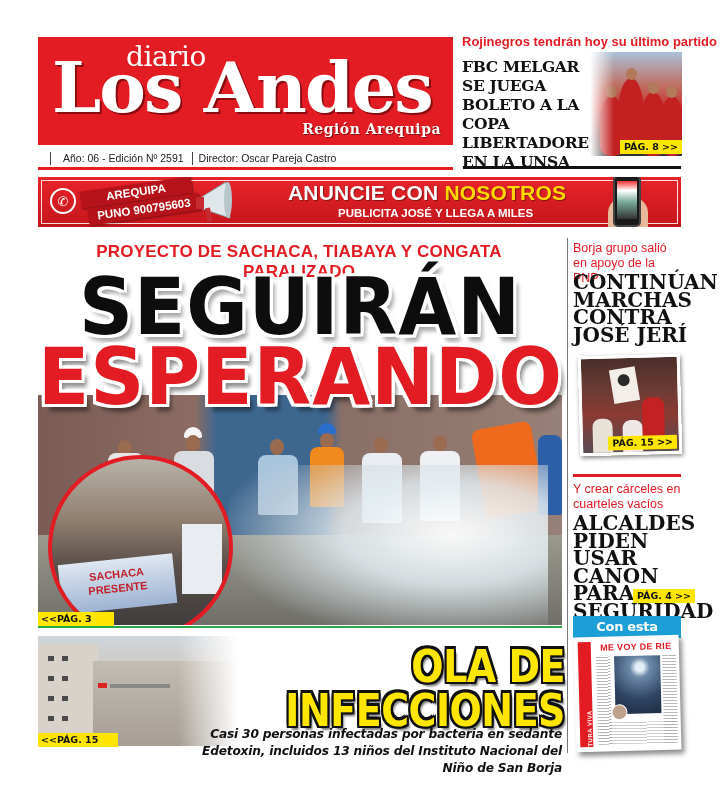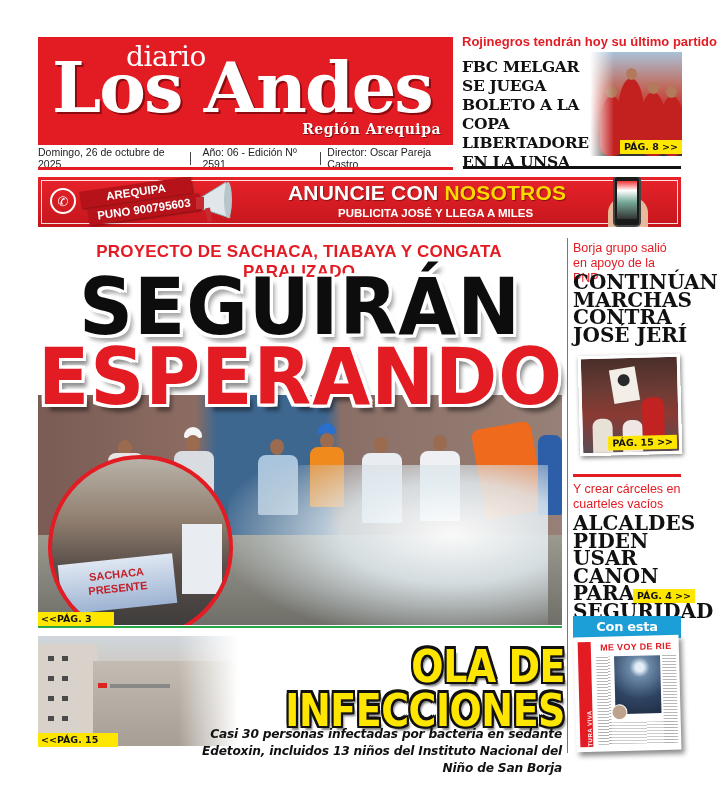--- a/index.html
+++ b/index.html
@@ -231,21 +231,20 @@
 </style>
 </head>
 <body>
 
 <div class="abs masthead">
   <span class="diario">diario</span>
   <span class="logo">Los Andes</span>
   <span class="region">Región Arequipa</span>
 </div>
 <div class="abs infobar">
-  <span>Domingo, 26 de octubre de 2025</span>
   <span class="sep"></span>
   <span>Año: 06 - Edición Nº 2591</span>
   <span class="sep2"></span>
   <span>Director: Oscar Pareja Castro</span>
 </div>
 <div class="abs red-rule"></div>
 
 <div class="abs sport-kicker">Rojinegros tendrán hoy su último partido</div>
 <div class="abs sport-title">FBC MELGAR SE JUEGA BOLETO A LA COPA LIBERTADORES EN LA UNSA</div>
 <div class="abs sport-photo">

